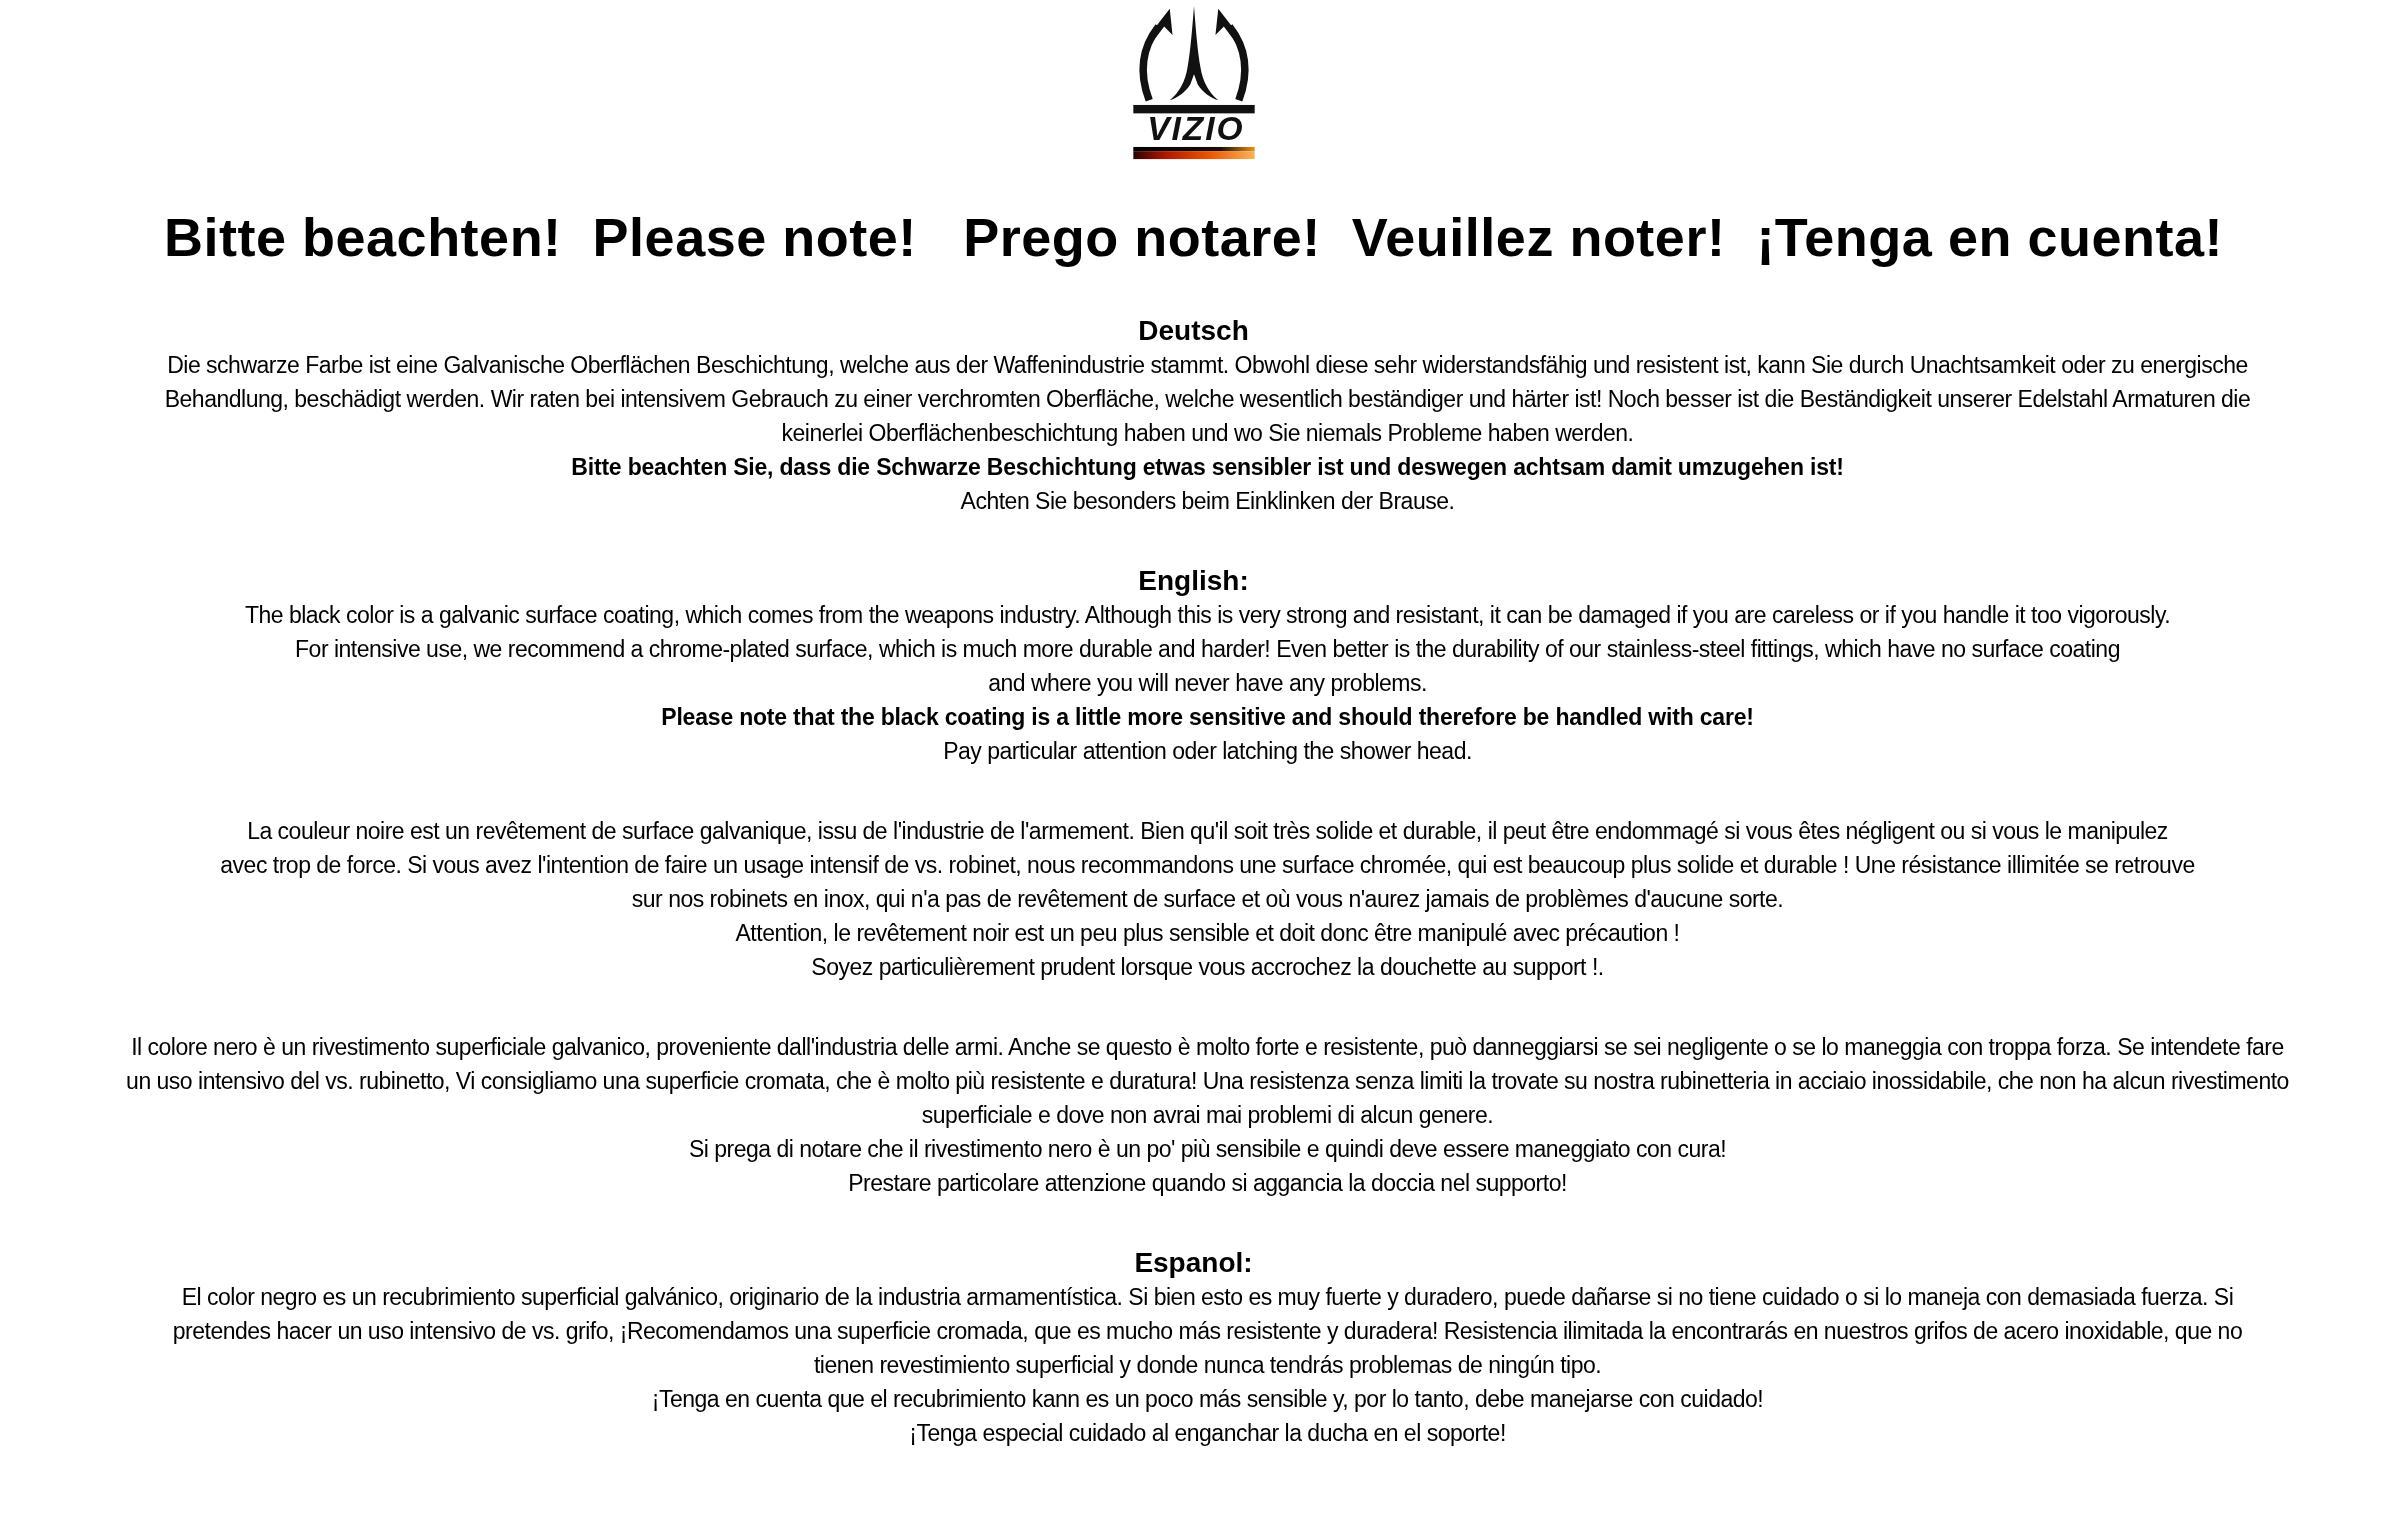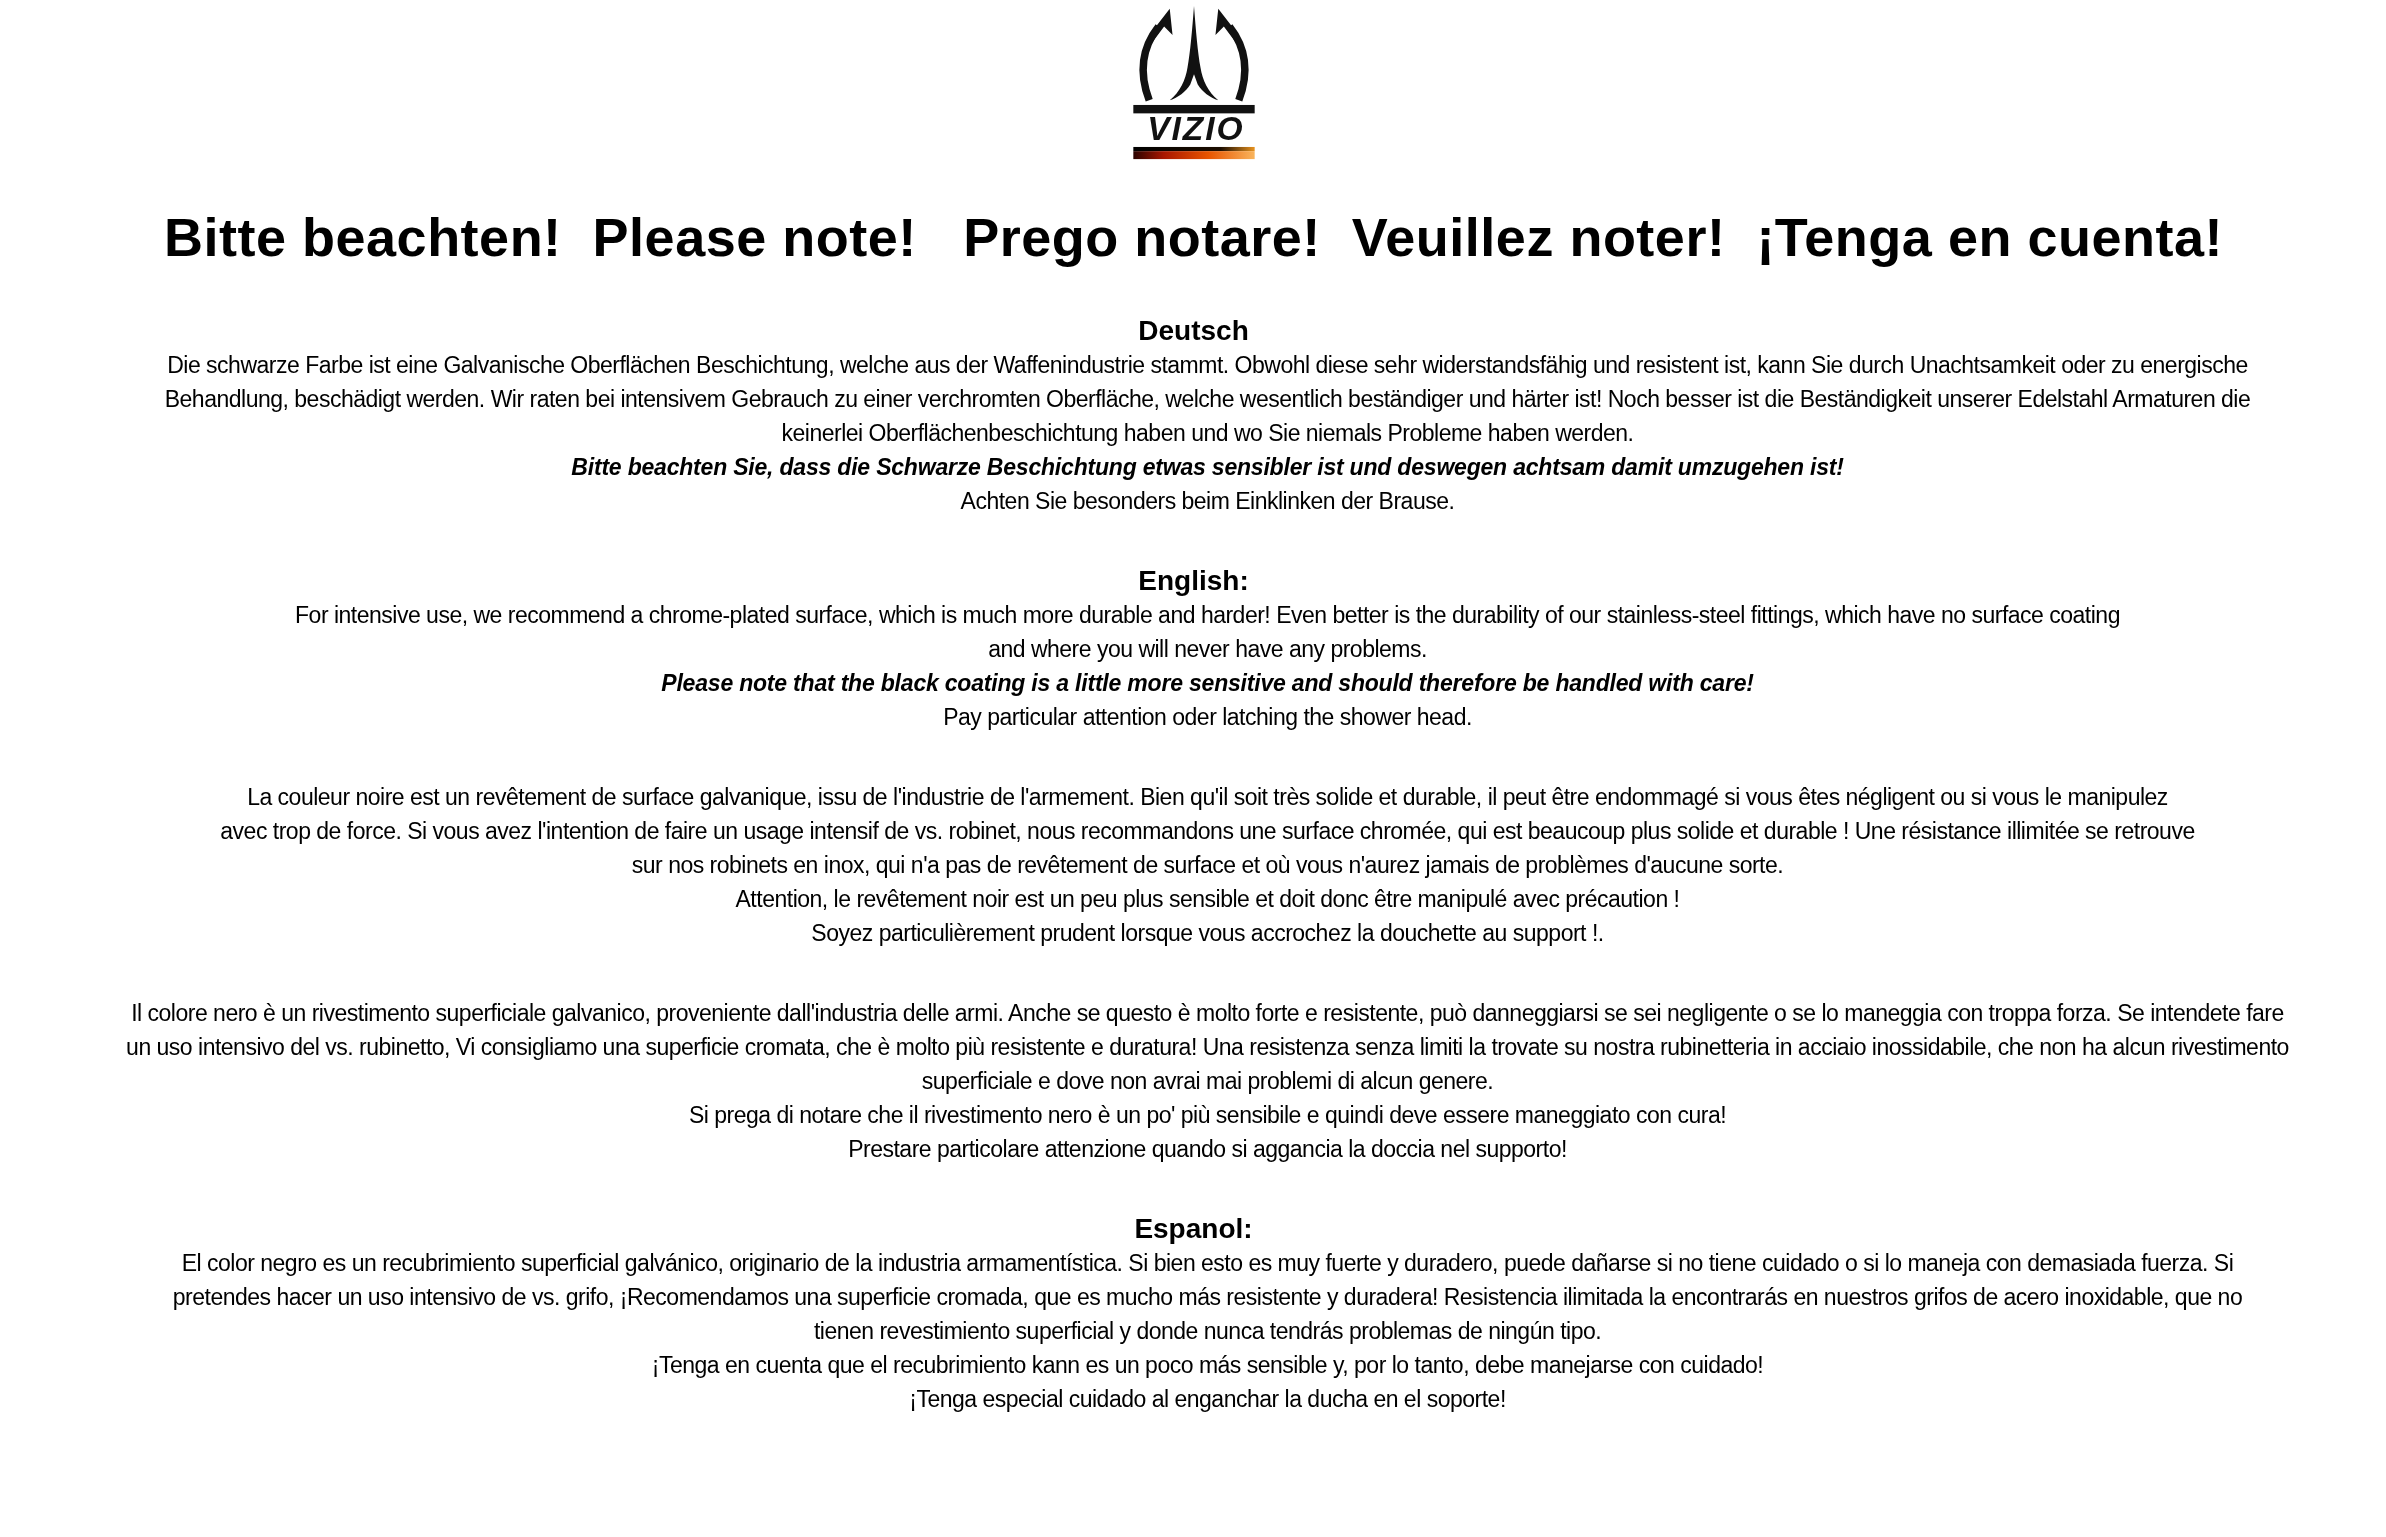--- a/index.html
+++ b/index.html
@@ -48,21 +48,20 @@
   .line {
     font-size: 23px;
     line-height: 34px;
     letter-spacing: -0.5px;
     white-space: nowrap;
     padding-left: 28px;
   }
   .em {
     font-weight: bold;
     letter-spacing: -0.2px;
-    font-style: italic;
   }
 </style>
 </head>
 <body>
 
 <div class="page">
 
   <div class="logo-wrap">
     <svg width="140" height="155" viewBox="0 0 150 166" xmlns="http://www.w3.org/2000/svg">
       <defs>
@@ -106,20 +105,21 @@
     <div class="section-heading">Deutsch</div>
     <div class="line">Die schwarze Farbe ist eine Galvanische Oberflächen Beschichtung, welche aus der Waffenindustrie stammt. Obwohl diese sehr widerstandsfähig und resistent ist, kann Sie durch Unachtsamkeit oder zu energische</div>
     <div class="line">Behandlung, beschädigt werden. Wir raten bei intensivem Gebrauch zu einer verchromten Oberfläche, welche wesentlich beständiger und härter ist! Noch besser ist die Beständigkeit unserer Edelstahl Armaturen die</div>
     <div class="line">keinerlei Oberflächenbeschichtung haben und wo Sie niemals Probleme haben werden.</div>
     <div class="line em">Bitte beachten Sie, dass die Schwarze Beschichtung etwas sensibler ist und deswegen achtsam damit umzugehen ist!</div>
     <div class="line">Achten Sie besonders beim Einklinken der Brause.</div>
   </div>
 
   <div class="section">
     <div class="section-heading">English:</div>
+    <div class="line">The black color is a galvanic surface coating, which comes from the weapons industry. Although this is very strong and resistant, it can be damaged if you are careless or if you handle it too vigorously.</div>
     <div class="line">For intensive use, we recommend a chrome-plated surface, which is much more durable and harder! Even better is the durability of our stainless-steel fittings, which have no surface coating</div>
     <div class="line">and where you will never have any problems.</div>
     <div class="line em">Please note that the black coating is a little more sensitive and should therefore be handled with care!</div>
     <div class="line">Pay particular attention oder latching the shower head.</div>
   </div>
 
   <div class="section">
     <div class="line">La couleur noire est un revêtement de surface galvanique, issu de l'industrie de l'armement. Bien qu'il soit très solide et durable, il peut être endommagé si vous êtes négligent ou si vous le manipulez</div>
     <div class="line">avec trop de force. Si vous avez l'intention de faire un usage intensif de vs. robinet, nous recommandons une surface chromée, qui est beaucoup plus solide et durable ! Une résistance illimitée se retrouve</div>
     <div class="line">sur nos robinets en inox, qui n'a pas de revêtement de surface et où vous n'aurez jamais de problèmes d'aucune sorte.</div>

